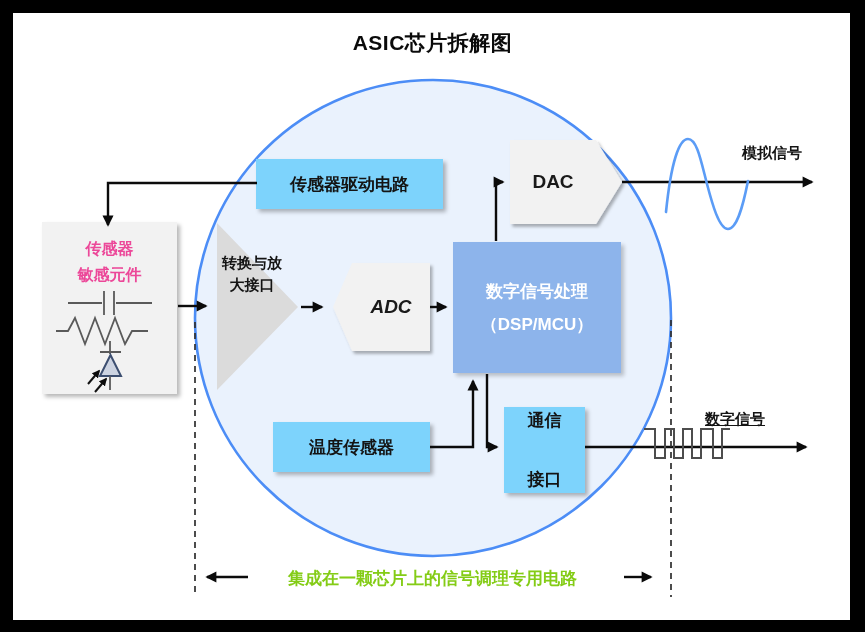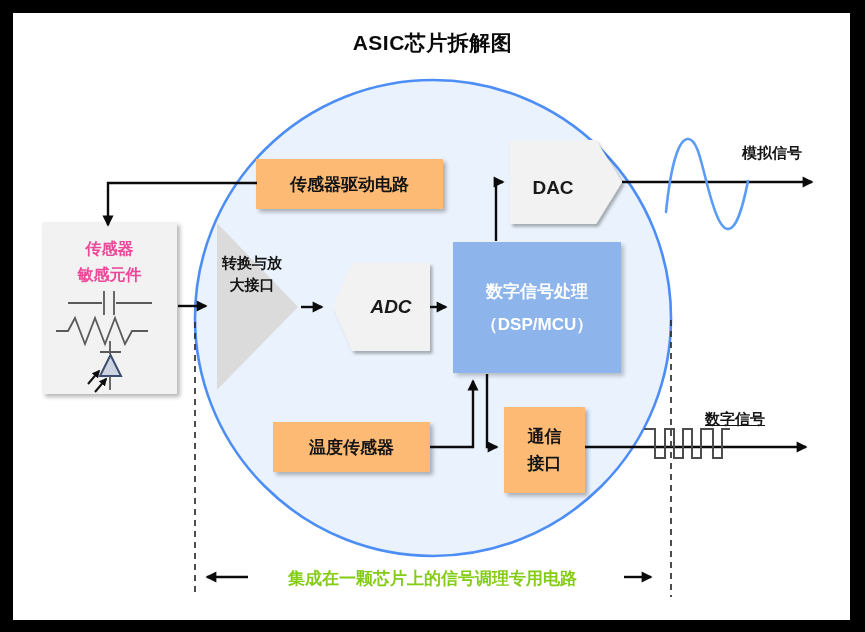--- a/index.html
+++ b/index.html
@@ -2,35 +2,35 @@
 <html><head>
 <meta charset="utf-8">
 <style>
   html,body{margin:0;padding:0;}
   body{font-family:"Liberation Sans","DejaVu Sans",sans-serif;}
   .frame{position:relative;width:865px;height:632px;background:#000;overflow:hidden;}
   .canvas{position:absolute;left:13px;top:13px;width:837px;height:607px;background:#fff;}
   .layer{position:absolute;left:0;top:0;width:865px;height:632px;}
   .title{position:absolute;left:0;top:29px;width:865px;text-align:center;
          font-size:21px;font-weight:700;color:#0a0a0a;letter-spacing:.5px;}
-  .box{position:absolute;background:#fdba74;box-shadow:2.5px 3px 4px rgba(0,0,0,.28);
+  .box{position:absolute;background:#7dd3fc;box-shadow:2.5px 3px 4px rgba(0,0,0,.28);
        display:flex;align-items:center;justify-content:center;flex-direction:column;
        text-align:center;font-weight:700;color:#141414;}
   .driver{left:256px;top:159px;width:187px;height:50px;font-size:17px;}
   .sensorbox{left:42px;top:222px;width:135px;height:172px;background:#F2F2F2;
              justify-content:flex-start;}
   .temp{left:273px;top:422px;width:157px;height:50px;font-size:17px;}
-  .comm{left:504px;top:407px;width:81px;height:86px;font-size:17px;line-height:27px;}
+  .comm{left:504px;top:407px;width:81px;height:86px;font-size:17px;line-height:27px;justify-content:space-between;}
   .dsp{left:453px;top:242px;width:168px;height:131px;background:#8DB4EB;color:#fff;
        font-size:17px;line-height:25px;box-shadow:2.5px 3px 4px rgba(0,0,0,.22);gap:8px;}
   .sensor-title{position:absolute;left:42px;top:236px;width:135px;text-align:center;
                 color:#ec4899;font-weight:700;font-size:16px;line-height:26px;}
   .pent-label{position:absolute;text-align:center;font-weight:700;font-size:19px;color:#1a1a1a;}
   .adc-label{left:352px;top:296px;width:78px;font-style:italic;}
-  .dac-label{left:510px;top:177px;width:86px;}
+  .dac-label{left:510px;top:171px;width:86px;}
   .amp-label{position:absolute;left:200px;top:252px;width:104px;text-align:center;
              font-weight:700;font-size:15px;line-height:22px;color:#141414;}
   .sig-label{position:absolute;font-weight:700;font-size:15px;color:#141414;}
   .analog-label{left:742px;top:144px;}
   .digital-label{left:705px;top:410px;text-decoration:underline;}
   .caption{position:absolute;left:0;top:567px;width:865px;text-align:center;
            font-weight:700;font-size:17px;color:#84cc16;}
 </style>
 </head>
 <body>

